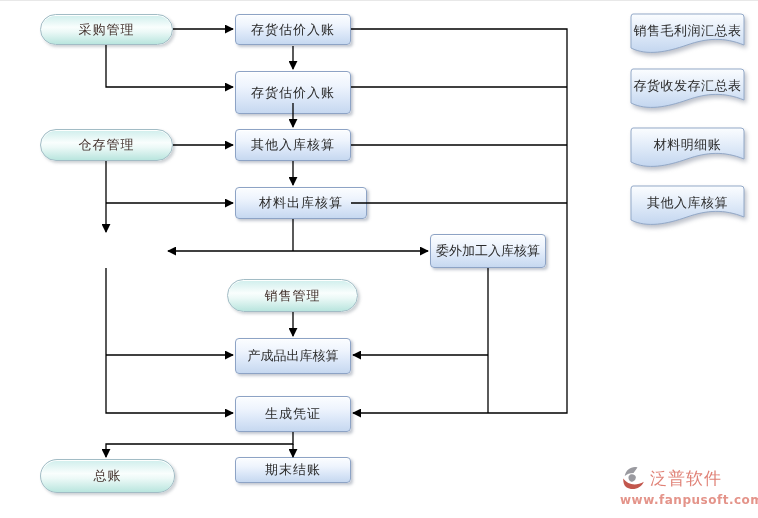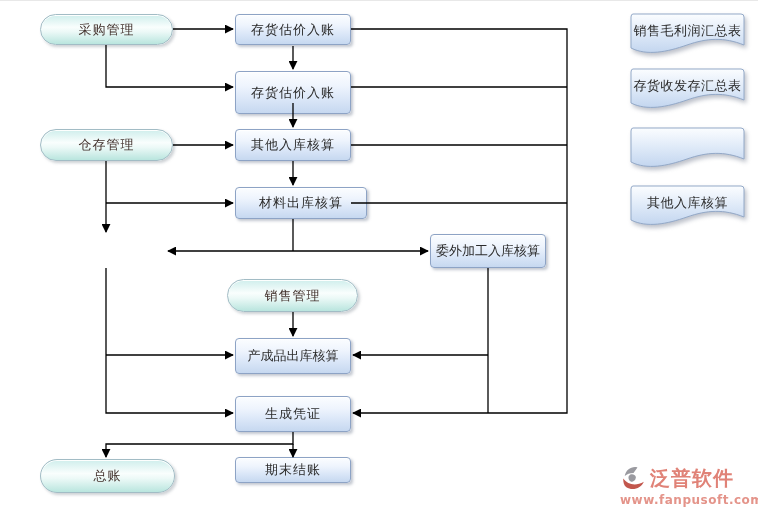--- a/index.html
+++ b/index.html
@@ -28,21 +28,21 @@
   }
   .doc{position:absolute;z-index:2;width:117px;height:46px;margin-left:12px;}
   .doc svg{position:absolute;left:0;top:0;filter:drop-shadow(2px 3px 2px rgba(110,120,140,.45));}
   .doc .doc-label{
     position:absolute;left:0;top:5px;width:117px;height:26px;display:flex;align-items:center;justify-content:center;
     font-size:13px;letter-spacing:0.5px;color:#2b2b2b;z-index:2;
   }
   .logo{position:absolute;left:620px;top:464px;width:134px;height:48px;z-index:2;}
   .logo-row{display:flex;align-items:center;}
   .logo-icon{width:27px;height:27px;margin-right:3px;flex:0 0 auto;}
-  .logo-text{font-size:20px;font-weight:bold;letter-spacing:1px;}
+  .logo-text{font-size:17px;font-weight:normal;letter-spacing:1px;}
   .logo-url{font-size:12px;font-weight:bold;text-align:center;margin-top:1px;letter-spacing:0.5px;}
 </style>
 </head>
 <body>
 
 <div class="canvas">
 
   <svg class="connectors" width="758" height="518" viewBox="0 0 758 518">
     <defs>
       <marker id="ah" viewBox="0 0 10 10" refX="9" refY="5" markerWidth="9" markerHeight="9" markerUnits="userSpaceOnUse" orient="auto">
@@ -145,20 +145,21 @@
     <svg width="117" height="46" viewBox="0 0 117 46">
       <defs>
           <linearGradient id="dg3" x1="0" y1="0" x2="0" y2="1">
         <stop offset="0" stop-color="#fbfdff"></stop>
             <stop offset="0.45" stop-color="#e2ecf9"></stop>
             <stop offset="1" stop-color="#c3d6ef"></stop>
       </linearGradient>
         </defs>
       <path d="M4,1 L112,1 Q115,1 115,4 L115,32 C95,24 78,25 58,32 C38,39 18,43 2,35 L2,4 Q2,1 4,1 Z" fill="url(#dg3)" stroke="#93a9c8" stroke-width="1"></path>
     </svg>
+    <div class="doc-label">材料明细账</div>
   </div>
 
   <div class="doc" style="left:617px;top:184px">
     <svg width="117" height="46" viewBox="0 0 117 46">
       <defs>
           <linearGradient id="dg4" x1="0" y1="0" x2="0" y2="1">
         <stop offset="0" stop-color="#fbfdff"></stop>
             <stop offset="0.45" stop-color="#e2ecf9"></stop>
             <stop offset="1" stop-color="#c3d6ef"></stop>
       </linearGradient>

